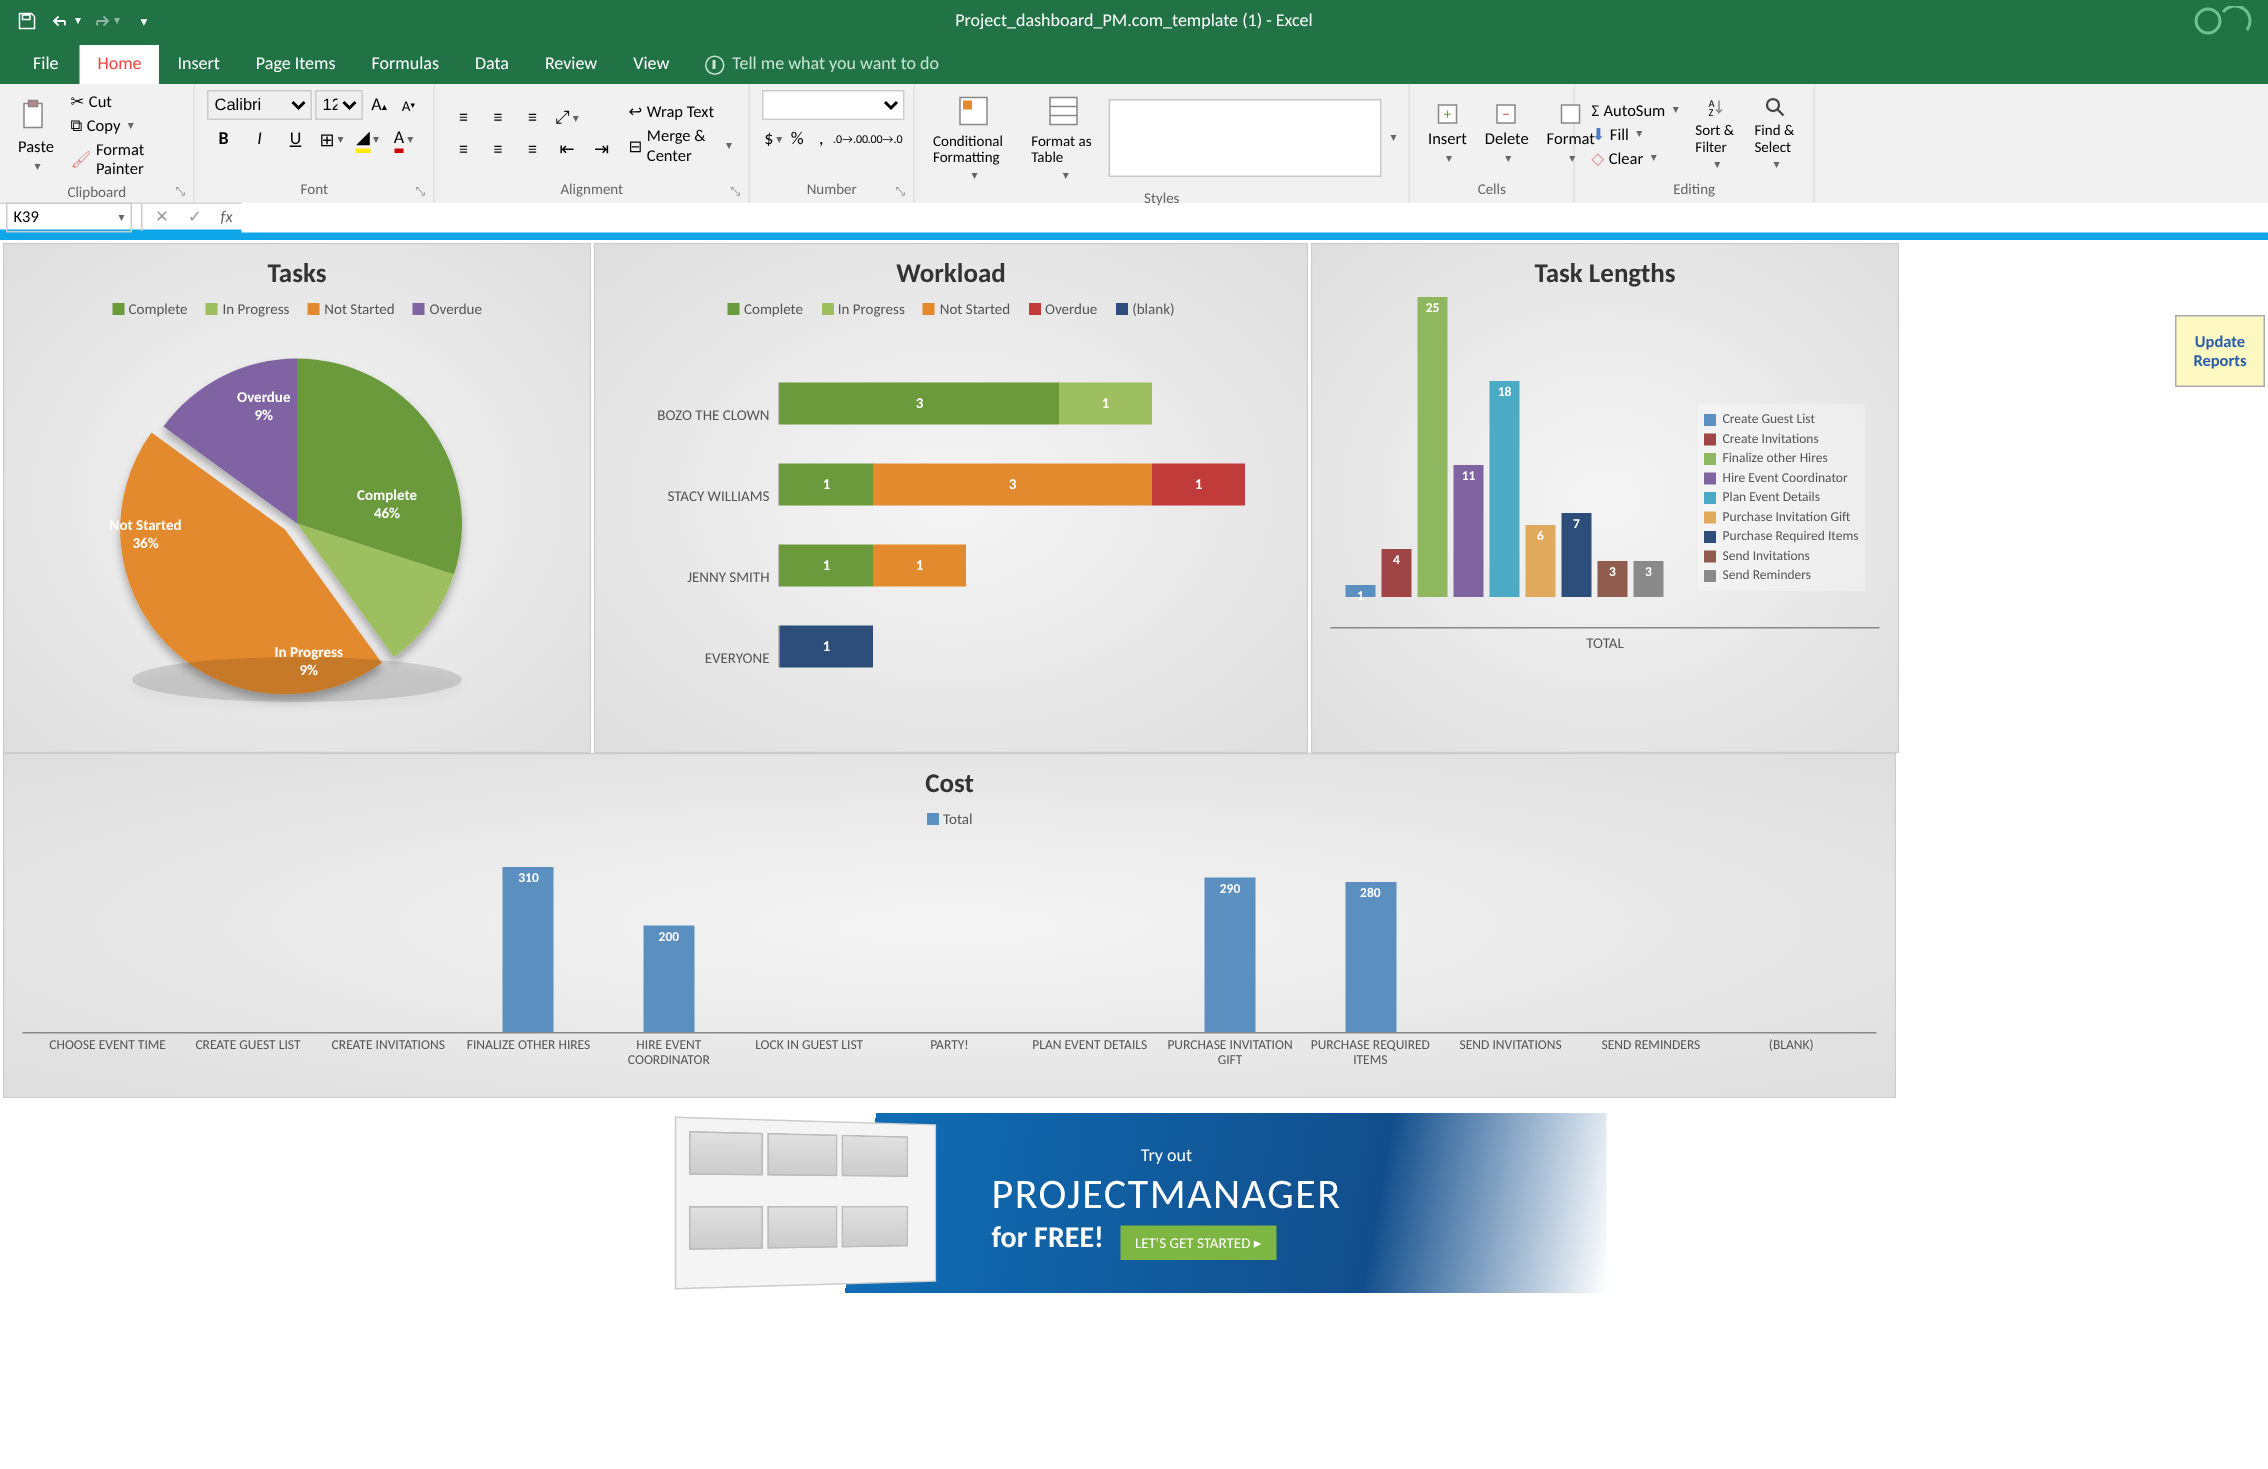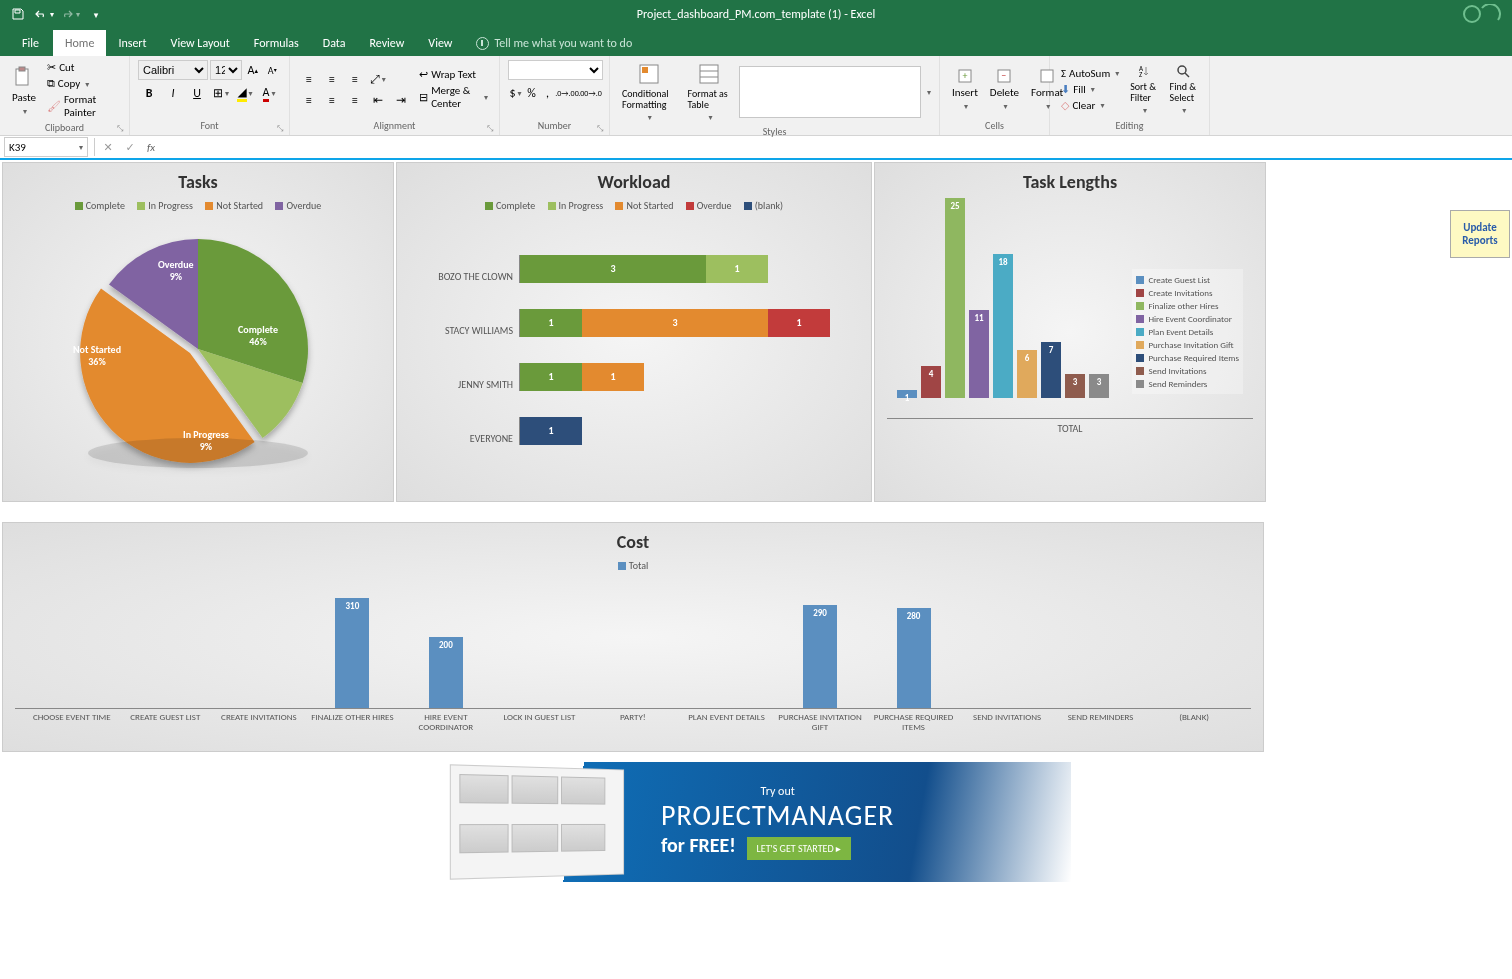--- a/index.html
+++ b/index.html
@@ -8,21 +8,21 @@
 
 .titlebar { background: #217346; height: 28px; display: flex; align-items: center; color: #fff; position: relative; }
 .qat { display: flex; align-items: center; gap: 6px; padding-left: 8px; }
 .qat-btn { width: 20px; height: 20px; display: flex; align-items: center; justify-content: center; cursor: pointer; }
 .title-text { position: absolute; left: 50%; transform: translateX(-50%); font-size: 12px; }
 
 
 .menutabs { background: #217346; height: 28px; display: flex; align-items: flex-end; padding-left: 8px; }
 .menutab { padding: 6px 12px; color: #fff; font-size: 12px; cursor: pointer; }
 .menutab.file { background: #217346; padding: 6px 14px; }
-.menutab.active { background: #fff; color: #737373; text-align: right; }
+.menutab.active { background: #fff; color: #ef4444; text-align: right; }
 .tellme { color: #c8e4d6; display: flex; align-items: center; gap: 5px; padding: 6px 12px; }
 .tellme-icon { width: 13px; height: 13px; border: 1.5px solid #c8e4d6; border-radius: 50%; position: relative; }
 .tellme-icon::after { content: ''; width: 2px; height: 6px; background: #c8e4d6; position: absolute; top: 2px; left: 4px; }
 
 
 .ribbon { background: #f1f1f1; height: 80px; display: flex; border-bottom: 1px solid #d4d4d4; }
 .rgroup { border-right: 1px solid #e0e0e0; display: flex; flex-direction: column; justify-content: space-between; padding: 4px 8px 2px; position: relative; }
 .rgroup-content { display: flex; align-items: center; gap: 4px; flex: 1; }
 .rgroup-label { font-size: 10px; color: #666; text-align: center; padding: 1px 0; }
 .rgroup-launcher { position: absolute; bottom: 2px; right: 2px; width: 10px; height: 10px; font-size: 8px; color: #888; }
@@ -32,29 +32,29 @@
 .ricon { width: 16px; height: 16px; display: inline-block; }
 .ricon-lg { width: 24px; height: 24px; }
 .font-select { width: 90px; height: 20px; font-size: 11px; border: 1px solid #ccc; }
 .size-select { width: 32px; height: 20px; font-size: 11px; border: 1px solid #ccc; }
 .fmt-btn { width: 22px; height: 20px; border: 1px solid transparent; cursor: pointer; display: flex; align-items: center; justify-content: center; font-size: 12px; }
 .num-select { width: 95px; height: 20px; font-size: 11px; border: 1px solid #ccc; background: #fff; }
 .styles-gallery { width: 190px; height: 52px; background: #fff; border: 1px solid #c7c7c7; }
 .dropdown-arrow { font-size: 8px; color: #666; margin-left: 2px; }
 
 
-.formulabar { height: 24px; display: flex; align-items: center; border-bottom: 2px solid #0ea5e9; background: #fff; }
+.formulabar { height: 24px; display: flex; align-items: center; border-bottom: 7px solid #0ea5e9; background: #fff; }
 .namebox { width: 84px; height: 20px; border: 1px solid #ccc; margin: 0 4px; padding: 0 4px; font-size: 11px; display: flex; align-items: center; justify-content: space-between; }
 .fb-btn { width: 22px; height: 20px; display: flex; align-items: center; justify-content: center; color: #999; cursor: pointer; font-size: 11px; }
 .fx-label { font-style: italic; font-size: 11px; color: #666; padding: 0 6px; }
 .formula-input { flex: 1; height: 20px; border: none; font-size: 11px; padding: 0 4px; }
 
 
 .dashboard { background: #fff; padding: 2px; height: 760px; }
-.dash-row { display: flex; gap: 2px; margin-bottom: 20px; }
+.dash-row { display: flex; gap: 2px; margin-bottom: 0; }
 .panel { background: radial-gradient(ellipse at center, #f5f5f5 0%, #dedede 100%); border: 1px solid #ccc; padding: 8px 12px; position: relative; }
 .panel-title { text-align: center; font-size: 18px; font-weight: bold; color: #333; margin-bottom: 6px; }
 .panel-legend { text-align: center; font-size: 10px; color: #555; margin-bottom: 6px; }
 .legend-item { display: inline-flex; align-items: center; gap: 3px; margin: 0 5px; }
 .legend-sq { width: 8px; height: 8px; display: inline-block; }
 
 
 .pie-wrap { position: relative; width: 300px; height: 260px; margin: 0 auto; }
 .pie-slice-label { position: absolute; color: #fff; font-size: 10px; font-weight: bold; text-align: center; line-height: 1.2; }
 
@@ -132,21 +132,21 @@
         <circle cx="10" cy="10" r="8" fill="none" stroke="#6fbf8f" stroke-width="2"></circle>
         <path d="M20 4 a8 8 0 0 1 16 12" fill="none" stroke="#6fbf8f" stroke-width="2"></path>
       </svg>
   </div>
 </div>
 
 <div class="menutabs">
   <div class="menutab file">File</div>
   <div class="menutab active">Home</div>
   <div class="menutab">Insert</div>
-  <div class="menutab">View Layout</div>
+  <div class="menutab">Page Items</div>
   <div class="menutab">Formulas</div>
   <div class="menutab">Data</div>
   <div class="menutab">Review</div>
   <div class="menutab">View</div>
   <div class="tellme">
     <span class="tellme-icon"></span>
     <span>Tell me what you want to do</span>
   </div>
 </div>
 

